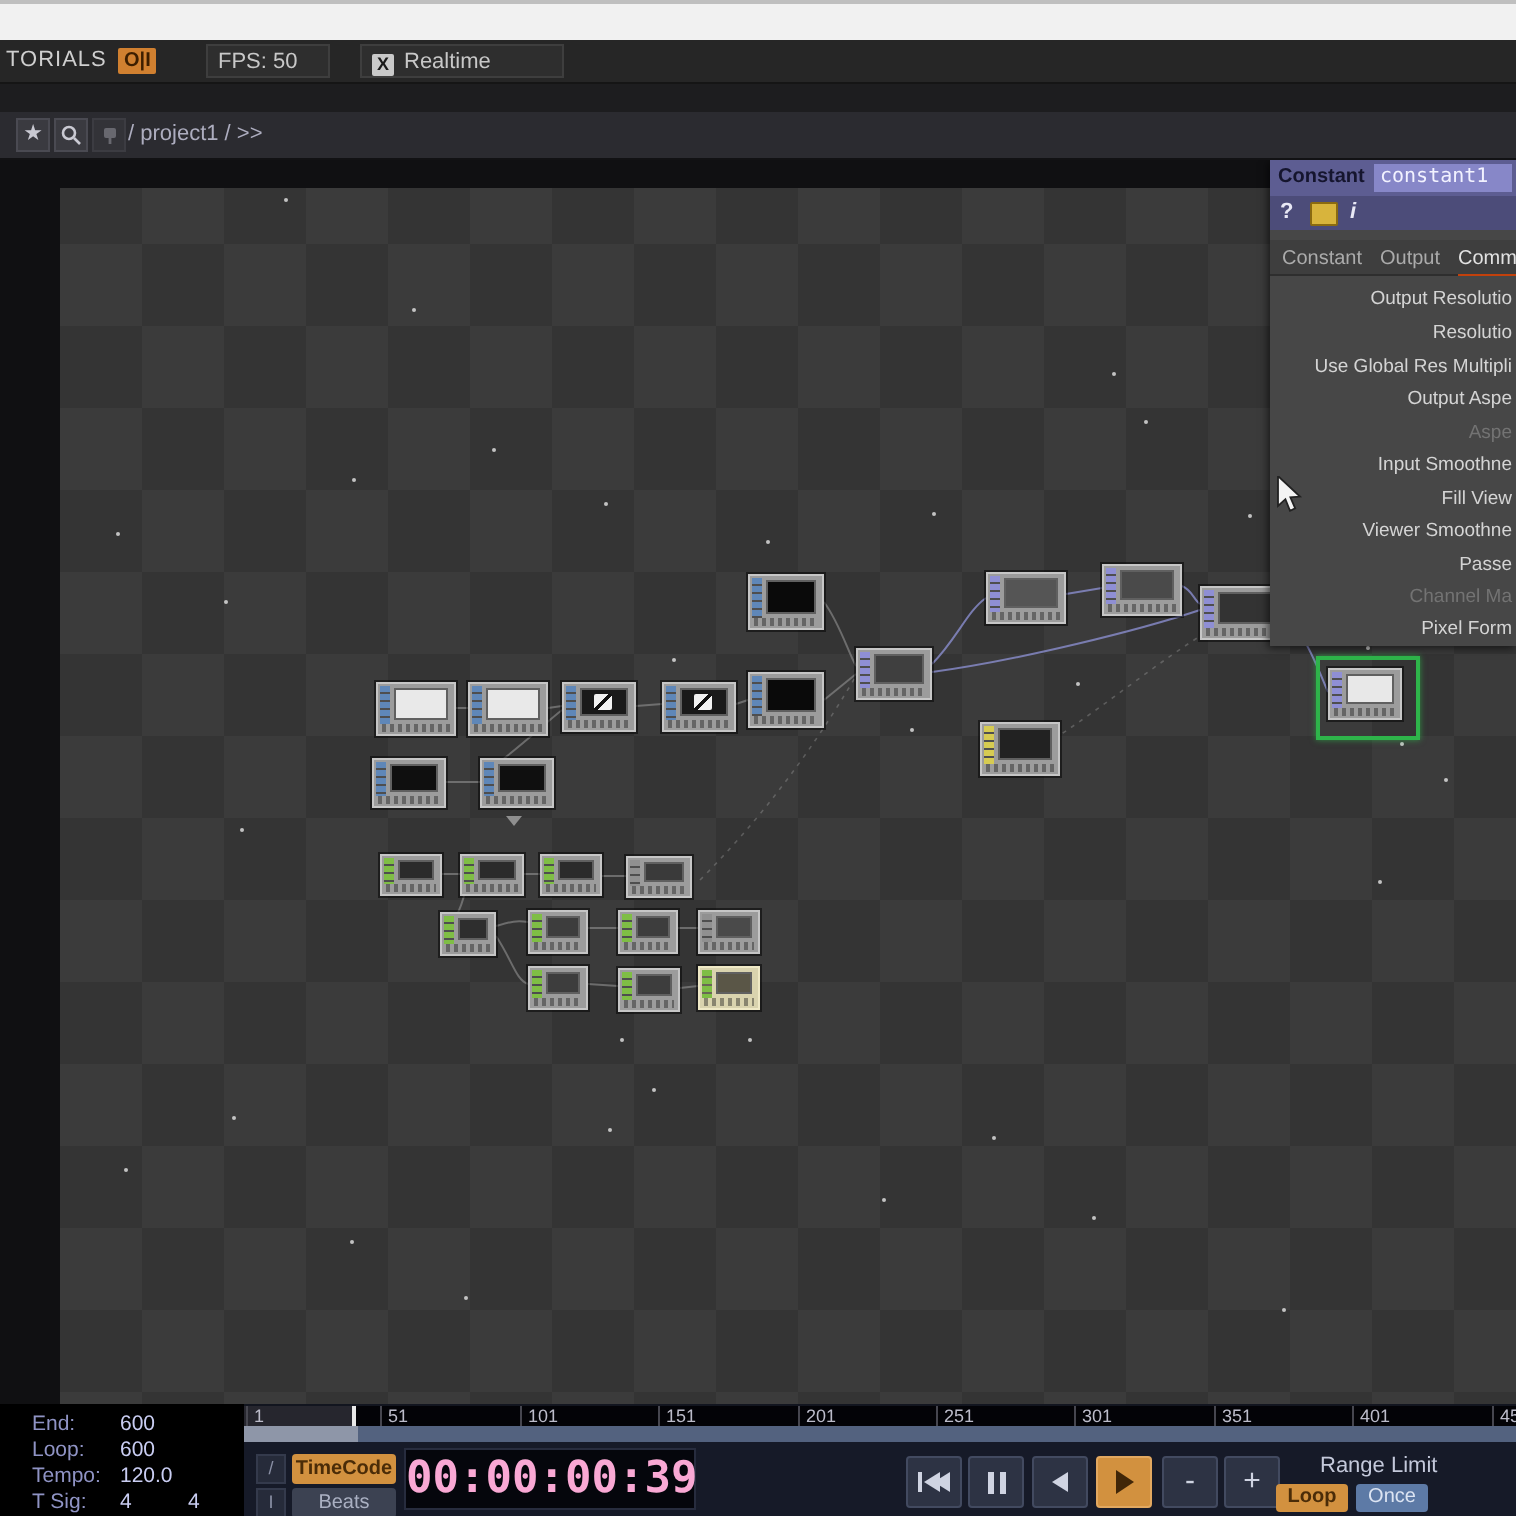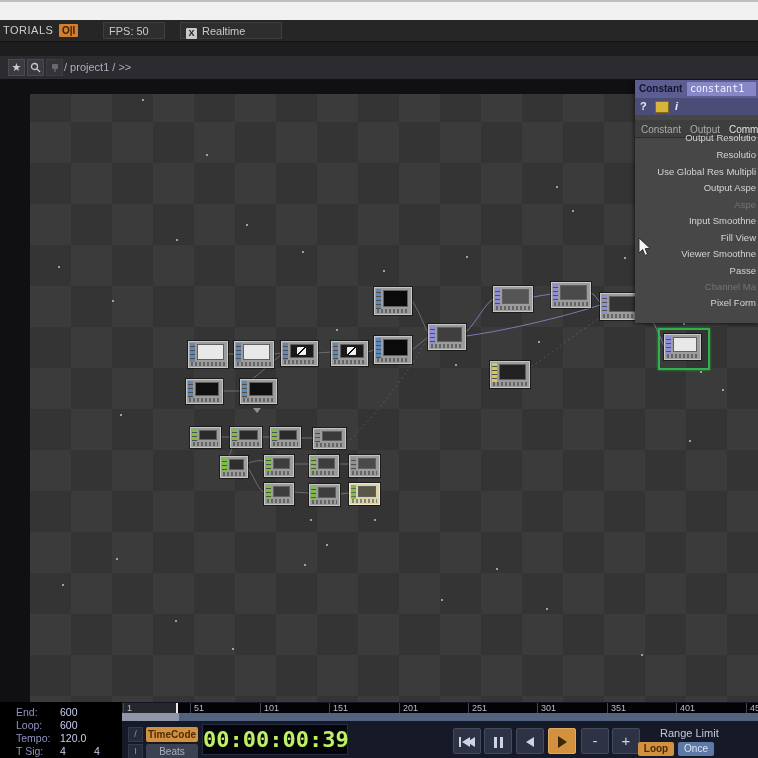--- a/index.html
+++ b/index.html
@@ -47,21 +47,21 @@
   .pp-type{position:absolute;left:4px;top:3px;font-size:10px;font-weight:bold;color:#15152e;}
   .pp-name{position:absolute;left:52px;top:2px;width:69px;height:14px;background:#8787c8;color:#f2f2ff;
      font-family:"DejaVu Sans Mono",monospace;font-size:10px;line-height:14px;padding-left:3px;box-sizing:border-box;}
   .pp-row2{position:absolute;left:0;top:18px;width:123px;height:17px;background:#4c4c79;}
   .pp-row2 .hlp{position:absolute;left:5px;top:2px;color:#e8e8f5;font-weight:bold;font-size:11px;}
   .pp-row2 .cmt{position:absolute;left:20px;top:3px;width:12px;height:10px;background:#d8b43c;border:1px solid #8a6a10;border-radius:1px;}
   .pp-row2 .inf{position:absolute;left:40px;top:2px;color:#e8e8f5;font-weight:bold;font-size:11px;font-style:italic;}
   .pp-tabs{position:absolute;left:0;top:40px;width:123px;height:18px;background:#3e3e3e;border-bottom:1px solid #2e2e2e;box-sizing:border-box;font-size:10px;color:#ababab;}
   .pp-tabs span{position:absolute;top:4px;}
   .pp-tab-active{color:#e2e2e2;border-bottom:1px solid #c2410c;padding-bottom:2px;}
-  .pp-params{position:absolute;left:0;top:48px;width:123px;height:183px;text-decoration:underline;}
+  .pp-params{position:absolute;left:0;top:60px;width:123px;height:183px;text-decoration:underline;}
   .pp-p{position:absolute;right:2px;width:200px;text-align:right;font-size:9.5px;color:#d4d4d4;white-space:nowrap;}
   .pp-p.dim{color:#737373;}
 
   .cursor{position:absolute;pointer-events:none;}
 
   
   .bottom{position:absolute;left:0;top:702px;width:758px;height:56px;background:#12151f;}
   .info-panel{position:absolute;left:0;top:0;width:122px;height:56px;background:#000000;color:#8f93c4;font-size:10.5px;}
   .info-panel .lbl{position:absolute;left:16px;}
   .info-panel .val{position:absolute;left:60px;color:#c9cdf2;}
@@ -69,21 +69,21 @@
   .tick{position:absolute;top:0;height:10px;border-left:1px solid #46464f;padding-left:3px;color:#bcbcca;font-size:9px;line-height:10px;}
   .played{position:absolute;left:0;top:0;width:54px;height:10px;background:#26262e;}
   .playhead{position:absolute;left:54px;top:0;width:2px;height:10px;background:#e8e8e8;}
   .rangebar{position:absolute;left:122px;top:11px;width:636px;height:8px;background:#53627f;}
   .rangebar .seg{position:absolute;left:0;top:0;width:57px;height:8px;background:#8e96a8;}
   .transport{position:absolute;left:122px;top:19px;width:636px;height:37px;background:#161a28;}
   .mode-mini{position:absolute;width:15px;height:15px;background:#262b3a;border:1px solid #343a4c;box-sizing:border-box;color:#8a90a5;font-size:9px;line-height:13px;text-align:center;}
   .btn-timecode{position:absolute;left:24px;top:6px;width:52px;height:15px;background:#d2913f;color:#4a2c08;font-weight:bold;font-size:10px;line-height:15px;text-align:center;border-radius:2px;}
   .btn-beats{position:absolute;left:24px;top:23px;width:52px;height:15px;background:#3c4252;color:#aab0c2;font-size:10px;line-height:15px;text-align:center;border-radius:2px;}
   .display{position:absolute;top:3px;height:31px;background:#05060c;border:1px solid #272c3e;box-sizing:border-box;
-     color:#bef264;font-family:"DejaVu Sans Mono",monospace;font-weight:bold;font-size:22px;line-height:29px;text-align:center;}
+     color:#f9a8d4;font-family:"DejaVu Sans Mono",monospace;font-weight:bold;font-size:22px;line-height:29px;text-align:center;}
   .tbtn{position:absolute;top:7px;width:28px;height:26px;background:#2d3344;border:1px solid #424a60;border-radius:2px;box-sizing:border-box;color:#cfd4e2;text-align:center;font-size:15px;line-height:24px;}
   .tbtn.play{background:#d2913f;border-color:#e2a860;}
   .tri-l{display:inline-block;width:0;height:0;border:5px solid transparent;border-right:8px solid #cfd4e2;border-left:0;vertical-align:middle;}
   .tri-play{display:inline-block;width:0;height:0;border:6px solid transparent;border-left:9px solid #402608;border-right:0;vertical-align:middle;}
   .pausebars i{display:inline-block;width:3px;height:11px;background:#cfd4e2;margin:0 1.5px;vertical-align:middle;}
   .rw-bar{display:inline-block;width:2px;height:10px;background:#cfd4e2;vertical-align:middle;margin-right:1px;}
   .range-label{position:absolute;left:538px;top:6px;color:#c3c8da;font-size:11px;}
   .btn-loop{position:absolute;left:516px;top:21px;width:36px;height:14px;background:#d2913f;color:#4a2c08;font-weight:bold;font-size:10px;line-height:14px;text-align:center;border-radius:2px;}
   .btn-once{position:absolute;left:556px;top:21px;width:36px;height:14px;background:#5d7aa6;color:#dce4f2;font-size:10px;line-height:14px;text-align:center;border-radius:2px;}
 </style>

